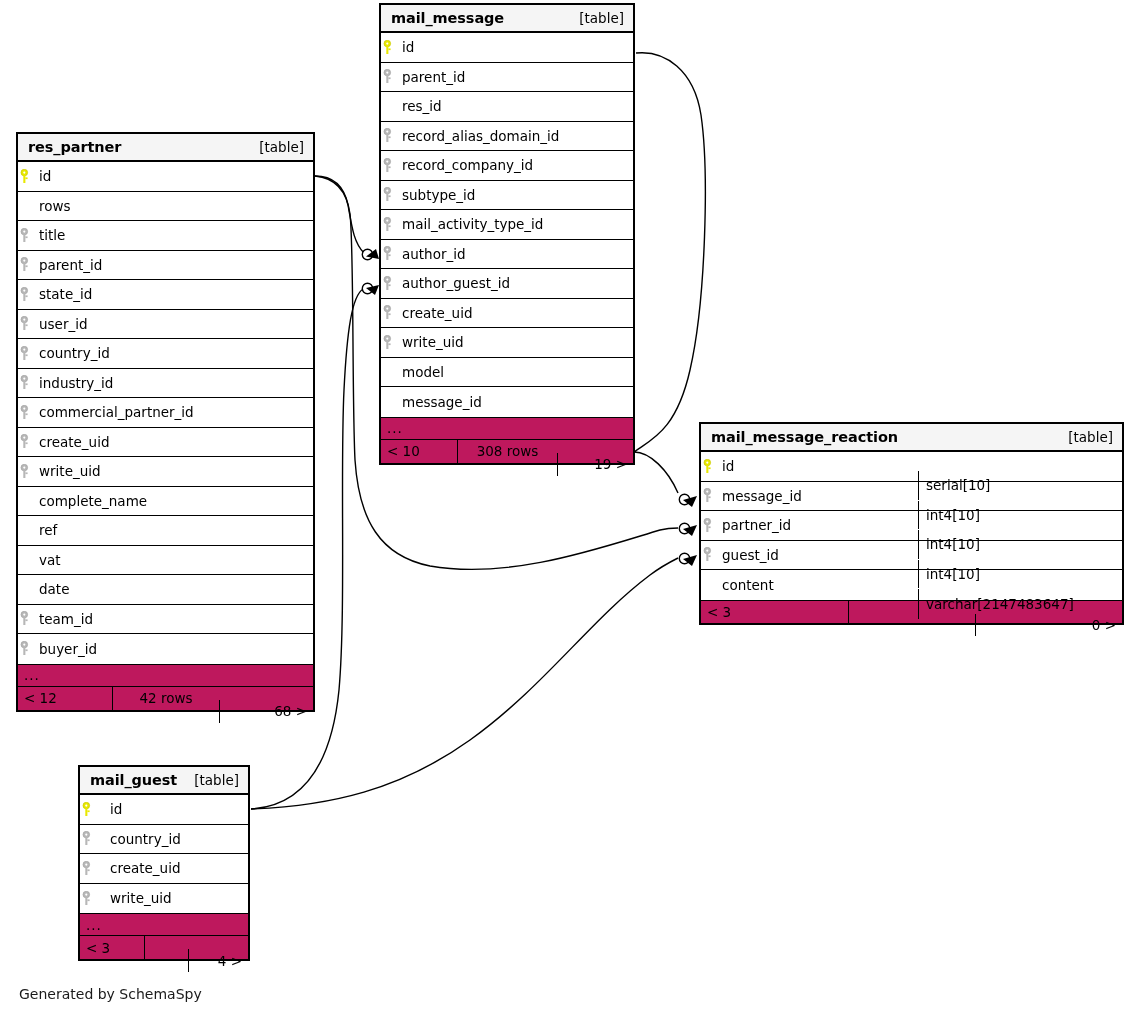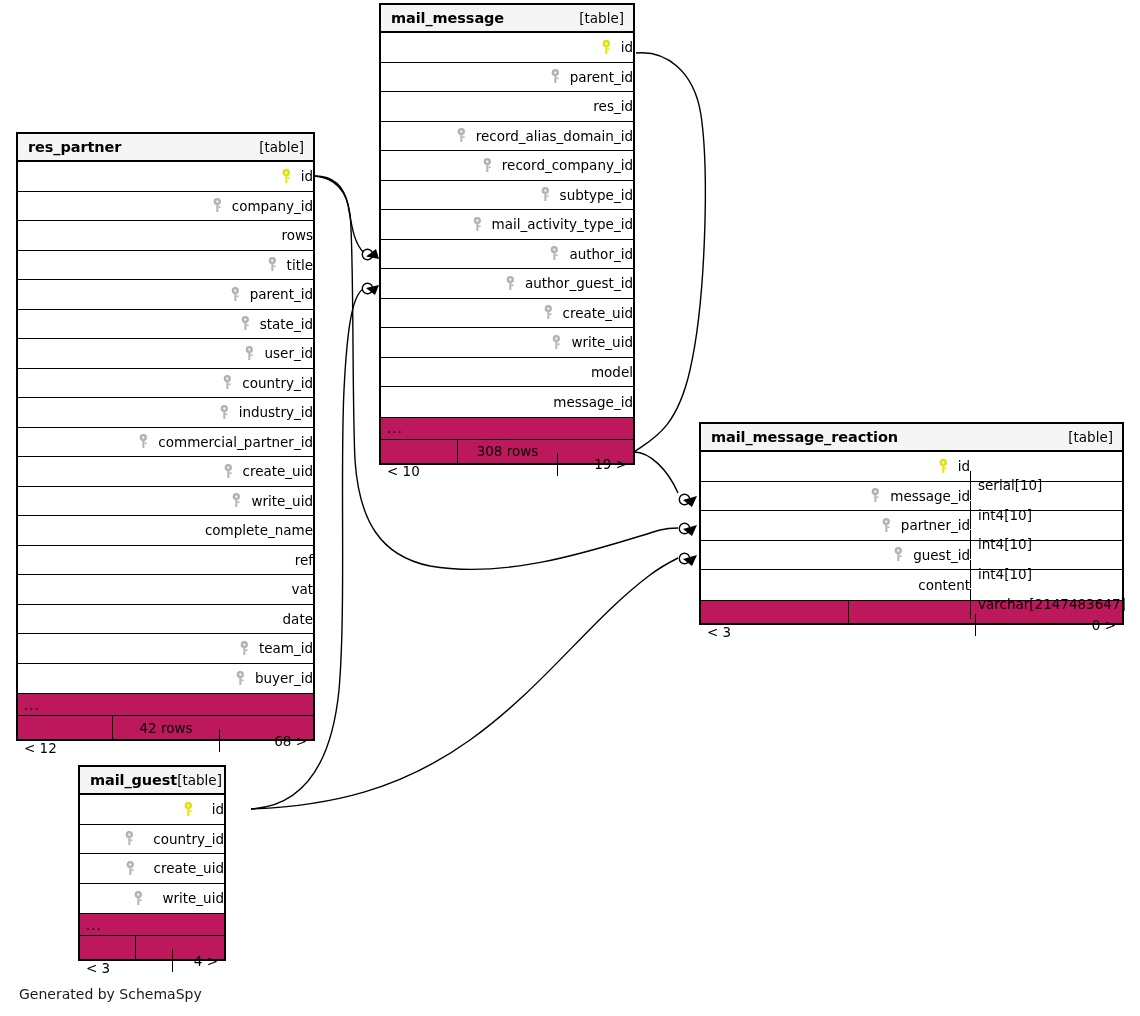--- a/index.html
+++ b/index.html
@@ -69,24 +69,23 @@
     border-bottom: 1px solid #000000;
     background: #ffffff;
   }
   .tbl-row:last-of-type { border-bottom: none; }
 
   .col-name {
     display: flex;
     align-items: center;
     flex: 1 1 auto;
     min-width: 0;
-    padding-left: 8px;
+    padding-left: 2px;
     box-sizing: border-box;
     height: 100%;
-    justify-content: flex-end;
   }
   .col-type {
     flex: 0 0 auto;
     box-sizing: border-box;
     height: 100%;
     display: flex;
     align-items: center;
     padding-left: 7px;
     border-left: 1px solid #000;
     font-size: 13.5px;
@@ -129,32 +128,32 @@
     color: #000;
   }
   .footer-cell {
     display: flex;
     align-items: center;
     box-sizing: border-box;
     height: 100%;
     padding: 0 6px;
     border-left: 1px solid #000;
   }
-  .footer-cell:first-child { border-left: none; margin-top: 20px; }
+  .footer-cell:first-child { border-left: none; }
   .fc-left { justify-content: flex-start; }
   .fc-mid { justify-content: center; }
   .fc-right { justify-content: flex-end; margin-top: 13px; }
 
   
   #tbl-res_partner        { left: 16px;  top: 132px; width: 299px; }
   #tbl-mail_message       { left: 379px; top: 3px;   width: 256px; }
   #tbl-mail_message_reaction { left: 699px; top: 422px; width: 425px; }
-  #tbl-mail_guest         { left: 78px;  top: 765px; width: 148px; }
-
-  #tbl-mail_message_reaction .col-type { width: 152px; margin-top: 38px; }
+  #tbl-mail_guest         { left: 78px;  top: 765px; width: 172px; }
+
+  #tbl-mail_message_reaction .col-type { width: 204px; margin-top: 38px; }
   #tbl-mail_message_reaction .tbl-row { height: 29.5px; }
 
   #caption {
     position: absolute;
     left: 19px;
     top: 986px;
     font-size: 14px;
     color: #1a1a1a;
     z-index: 4;
   }
@@ -218,33 +217,20 @@
                 <circle cx="4.3" cy="3.6" r="1.1" fill="#ffffff"></circle>
                 <rect x="3.3" y="6" width="2.1" height="8" fill="#e8e800"></rect>
                 <rect x="5.4" y="8.4" width="2.2" height="1.7" fill="#e8e800"></rect>
               </svg>
           </span>
           <span class="col-label">id</span>
         </div>
       </div>
       <div class="tbl-row">
         <div class="col-name">
-          <span class="keyslot">
-            <svg class="key-icon" width="11" height="15" viewBox="0 0 11 15">
-                <circle cx="4.3" cy="3.6" r="3.3" fill="#b7b7b7" stroke="#a3a3a3" stroke-width="0.7"></circle>
-                <circle cx="4.3" cy="3.6" r="1.1" fill="#ffffff"></circle>
-                <rect x="3.3" y="6" width="2.1" height="8" fill="#b7b7b7"></rect>
-                <rect x="5.4" y="8.4" width="2.2" height="1.7" fill="#b7b7b7"></rect>
-              </svg>
-          </span>
-          <span class="col-label">company_id</span>
-        </div>
-      </div>
-      <div class="tbl-row">
-        <div class="col-name">
           <span class="keyslot"></span>
           <span class="col-label">rows</span>
         </div>
       </div>
       <div class="tbl-row">
         <div class="col-name">
           <span class="keyslot">
             <svg class="key-icon" width="11" height="15" viewBox="0 0 11 15">
                 <circle cx="4.3" cy="3.6" r="3.3" fill="#b7b7b7" stroke="#a3a3a3" stroke-width="0.7"></circle>
                 <circle cx="4.3" cy="3.6" r="1.1" fill="#ffffff"></circle>

